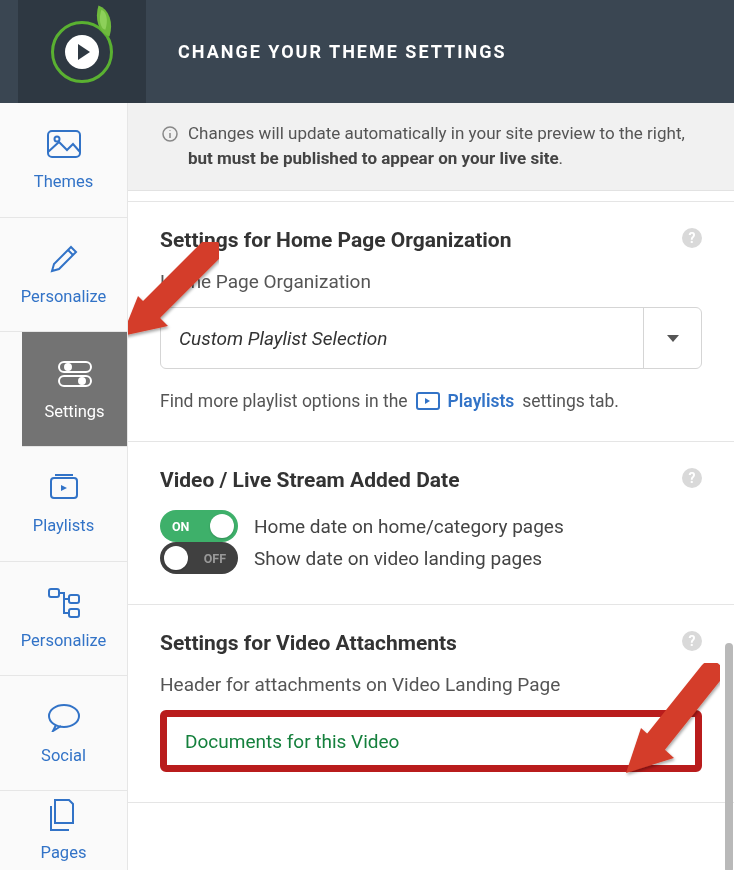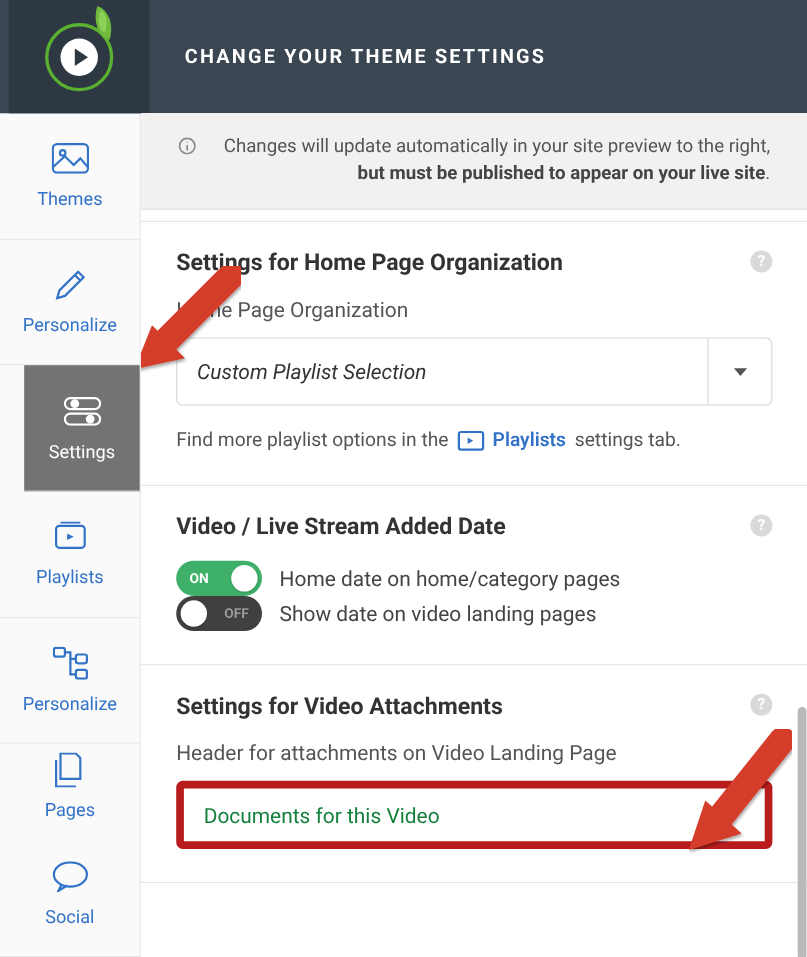--- a/index.html
+++ b/index.html
@@ -11,21 +11,21 @@
     background: #fff;
     color: #444;
   }
 
   
   .header {
     height: 103px;
     background: #3a4652;
     display: flex;
     align-items: center;
-    padding-left: 8px;
+    padding-left: 18px;
     position: relative;
   }
   .logo-wrap {
     width: 128px;
     height: 103px;
     background: #2e3842;
     display: flex;
     align-items: center;
     justify-content: center;
   }
@@ -122,21 +122,20 @@
   .info-bar {
     background: #f1f1f1;
     border-bottom: 1px solid #e2e2e2;
     padding: 18px 34px 20px 34px;
     display: flex;
     align-items: flex-start;
     gap: 10px;
     font-size: 17px;
     color: #555;
     line-height: 1.45;
-    text-align: right;
   }
   .info-bar .info-icon { flex:0 0 auto; margin-top:3px; color:#888; }
   .info-bar b { font-weight:700; color:#444; }
 
   .section {
     padding: 26px 32px 30px 32px;
     border-bottom: 1px solid #e5e5e5;
     position: relative;
   }
   .section h2 {
@@ -325,38 +324,38 @@
         <svg width="32" height="30" viewBox="0 0 32 30">
             <rect x="1" y="1" width="10" height="8" rx="2"></rect>
             <rect x="21" y="7" width="10" height="8" rx="2"></rect>
             <rect x="21" y="21" width="10" height="8" rx="2"></rect>
             <path d="M11 5 L16 5 L16 25 L21 25 M16 11 L21 11"></path>
           </svg>
       </span>
       <span>Personalize</span>
     </div>
 
+    <div class="side-item">
+      <span class="icon">
+        <svg width="34" height="28" viewBox="0 0 34 28">
+            <ellipse cx="17" cy="12" rx="15" ry="11"></ellipse>
+            <path d="M9 21 L6 27 L14 22"></path>
+          </svg>
+      </span>
+      <span>Social</span>
+    </div>
+
     <div class="side-item" style="height:80px; border-bottom:none;">
       <span class="icon">
         <svg width="30" height="32" viewBox="0 0 30 32">
             <path d="M6 1 L20 1 L24 5 L24 24 L6 24 Z"></path>
             <path d="M2 7 L2 31 L20 31"></path>
           </svg>
       </span>
       <span>Pages</span>
-    </div>
-
-    <div class="side-item">
-      <span class="icon">
-        <svg width="34" height="28" viewBox="0 0 34 28">
-            <ellipse cx="17" cy="12" rx="15" ry="11"></ellipse>
-            <path d="M9 21 L6 27 L14 22"></path>
-          </svg>
-      </span>
-      <span>Social</span>
     </div>
 
   </div>
 
   <div class="main">
 
     <div class="info-bar">
       <span class="info-icon">
         <svg width="16" height="16" viewBox="0 0 16 16" fill="none" stroke="#888" stroke-width="1.5">
             <circle cx="8" cy="8" r="7"></circle>

